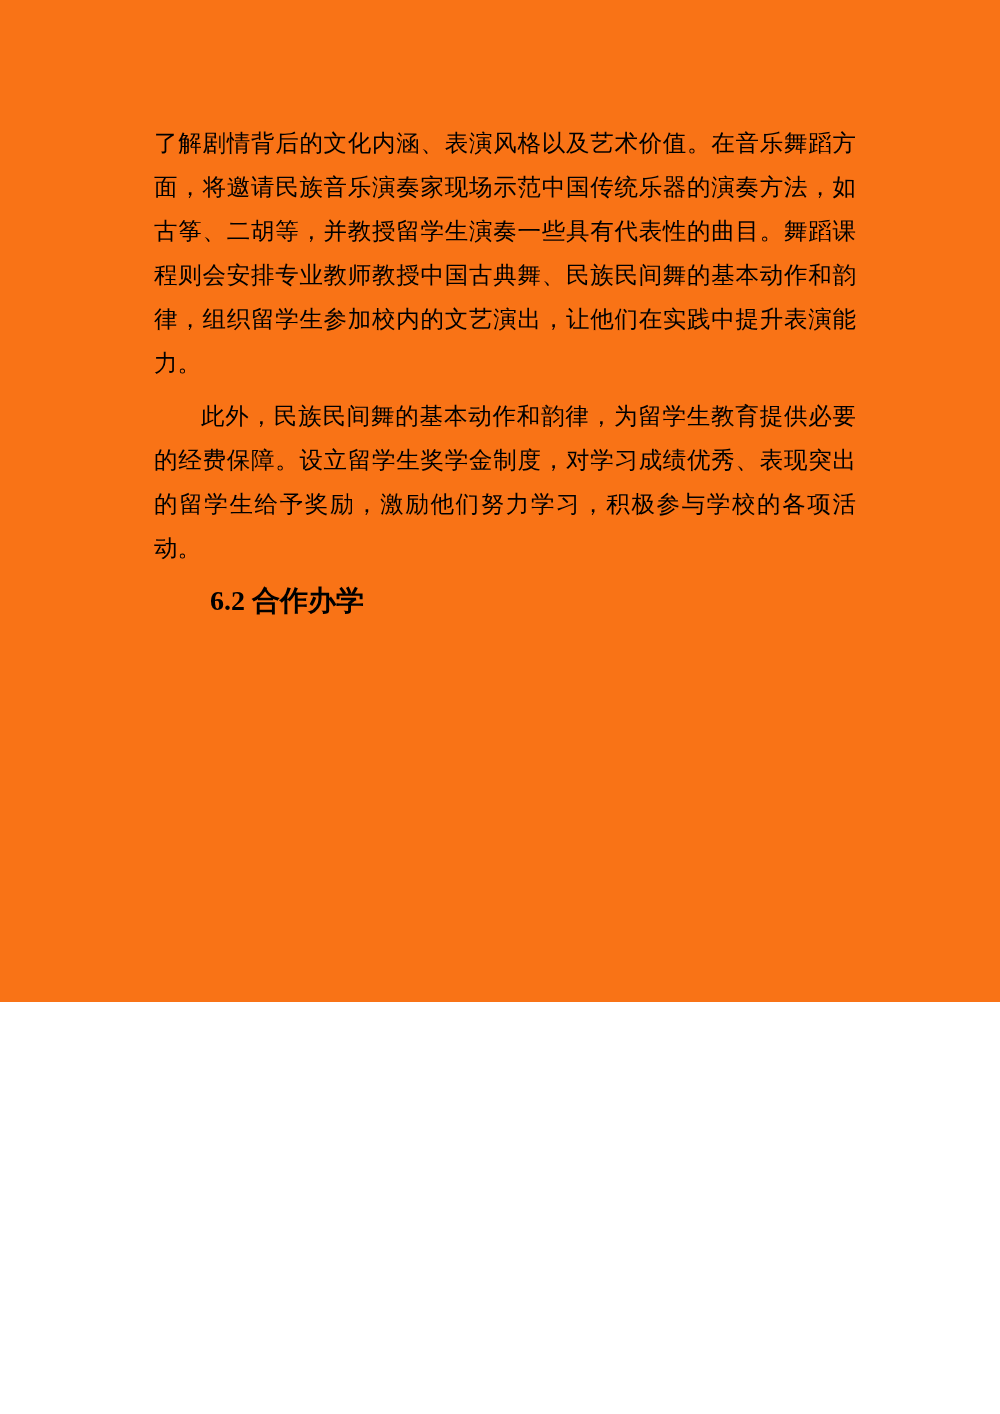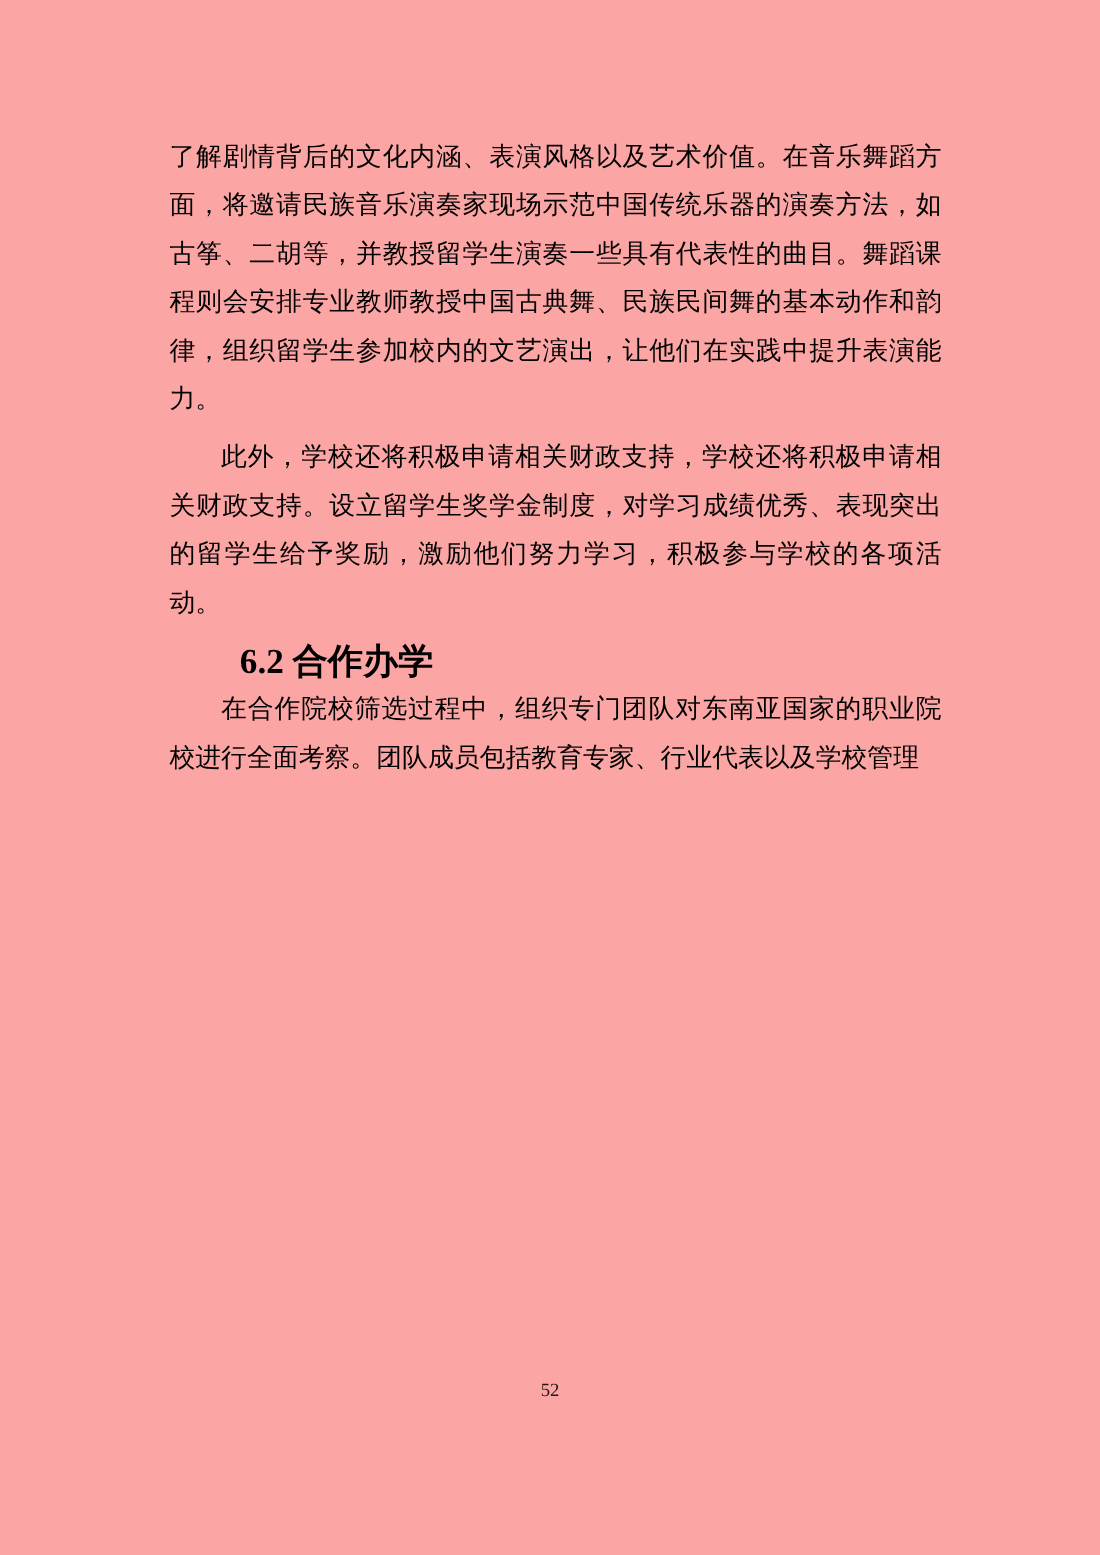--- a/index.html
+++ b/index.html
@@ -3,22 +3,22 @@
 <meta charset="utf-8">
 <style>
   html, body {
     margin: 0;
     padding: 0;
     background: #ffffff;
   }
   .page {
     position: relative;
     width: 1000px;
-    height: 1414px;
-    background: #fca5a5;
+    height: 1002px;
+    background: #f97316;
     overflow: hidden;
     font-family: "Liberation Serif", "DejaVu Serif", serif;
     color: #000000;
   }
   .content {
     position: absolute;
     left: 154px;
     top: 121px;
     width: 702px;
     font-size: 23.5px;
@@ -28,39 +28,38 @@
   }
   .content p {
     margin: 0 0 9px 0;
     text-indent: 2em;
   }
   .content p.no-indent {
     text-indent: 0;
   }
   .content h2.section-heading {
     margin: 0;
-    font-size: 32px;
+    font-size: 28px;
     line-height: 44px;
     font-weight: bold;
     text-indent: 2em;
   }
   .page-number {
     position: absolute;
     top: 1254px;
     left: 0;
     width: 100%;
     text-align: center;
     font-size: 17px;
     color: #1a1a1a;
   }
 </style>
 </head>
 <body>
 
 <div class="page">
   <div class="content">
     <p class="no-indent">了解剧情背后的文化内涵、表演风格以及艺术价值。在音乐舞蹈方面，将邀请民族音乐演奏家现场示范中国传统乐器的演奏方法，如古筝、二胡等，并教授留学生演奏一些具有代表性的曲目。舞蹈课程则会安排专业教师教授中国古典舞、民族民间舞的基本动作和韵律，组织留学生参加校内的文艺演出，让他们在实践中提升表演能力。</p>
-    <p>此外，学校还将积极申请相关财政支持，学校还将积极申请相关财政支持。设立留学生奖学金制度，对学习成绩优秀、表现突出的留学生给予奖励，激励他们努力学习，积极参与学校的各项活动。</p>
+    <p>此外，民族民间舞的基本动作和韵律，为留学生教育提供必要的经费保障。设立留学生奖学金制度，对学习成绩优秀、表现突出的留学生给予奖励，激励他们努力学习，积极参与学校的各项活动。</p>
     <h2 class="section-heading">6.2 合作办学</h2>
-    <p>在合作院校筛选过程中，组织专门团队对东南亚国家的职业院校进行全面考察。团队成员包括教育专家、行业代表以及学校管理</p>
   </div>
   <div class="page-number">52</div>
 </div>
 
 </body></html>

